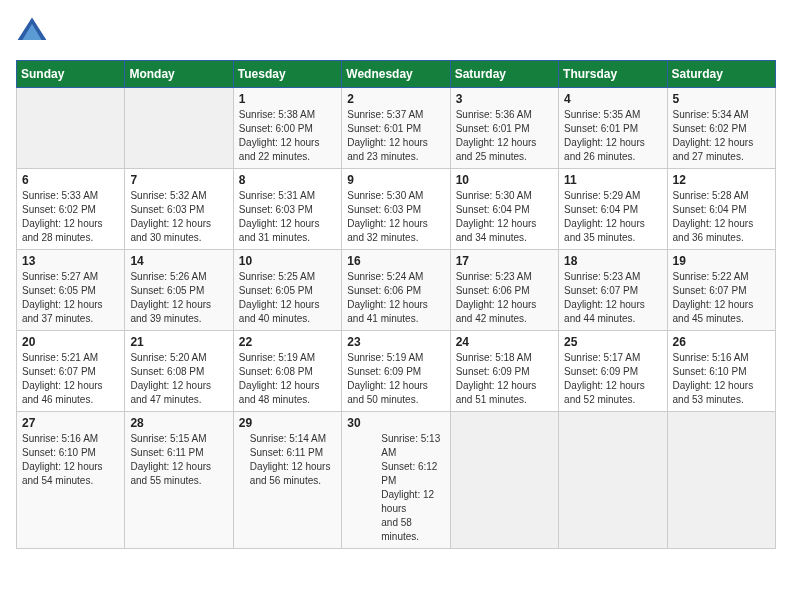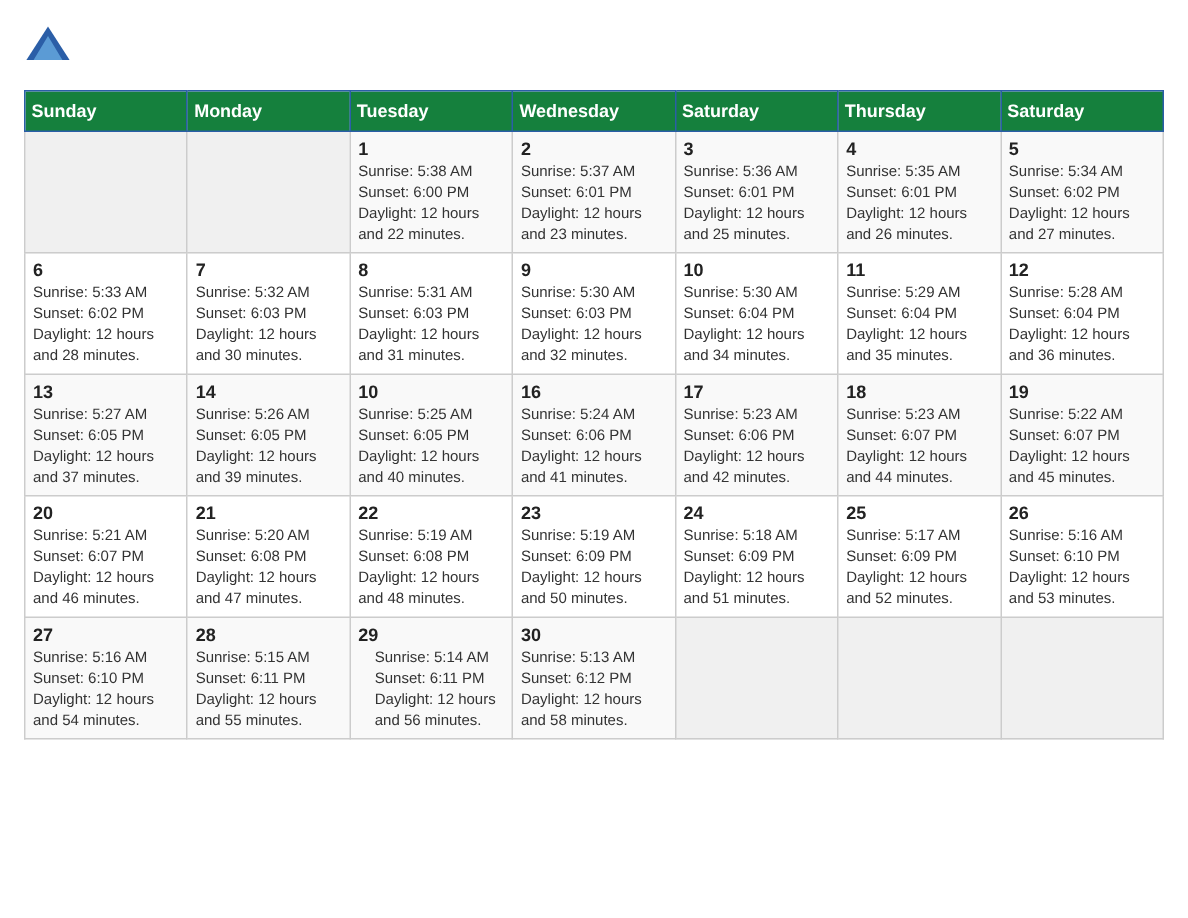--- a/index.html
+++ b/index.html
@@ -325,21 +325,21 @@
         </td>
         <td>
           <div class="day-num">29</div>
           <div class="day-detail" style="white-space: pre-line; margin-left: 11px;">Sunrise: 5:14 AM
 Sunset: 6:11 PM
 Daylight: 12 hours
 and 56 minutes.</div>
         </td>
         <td>
           <div class="day-num">30</div>
-          <div class="day-detail" style="white-space: pre-line;">Sunrise: 5:13 AM
+          <div class="day-detail" style="white-space: pre-line; margin-left: 34px;">Sunrise: 5:13 AM
 Sunset: 6:12 PM
 Daylight: 12 hours
 and 58 minutes.</div>
         </td>
         <td class="empty"></td>
         <td class="empty"></td>
         <td class="empty"></td>
       </tr>
     </tbody>
 </table>

